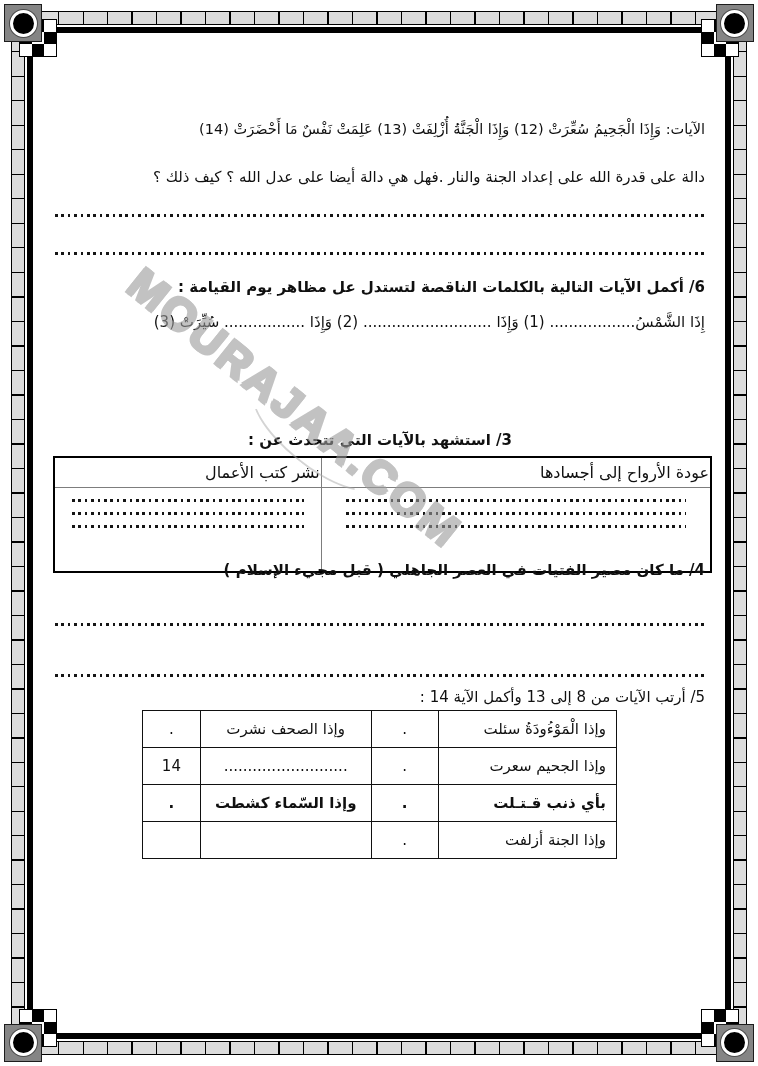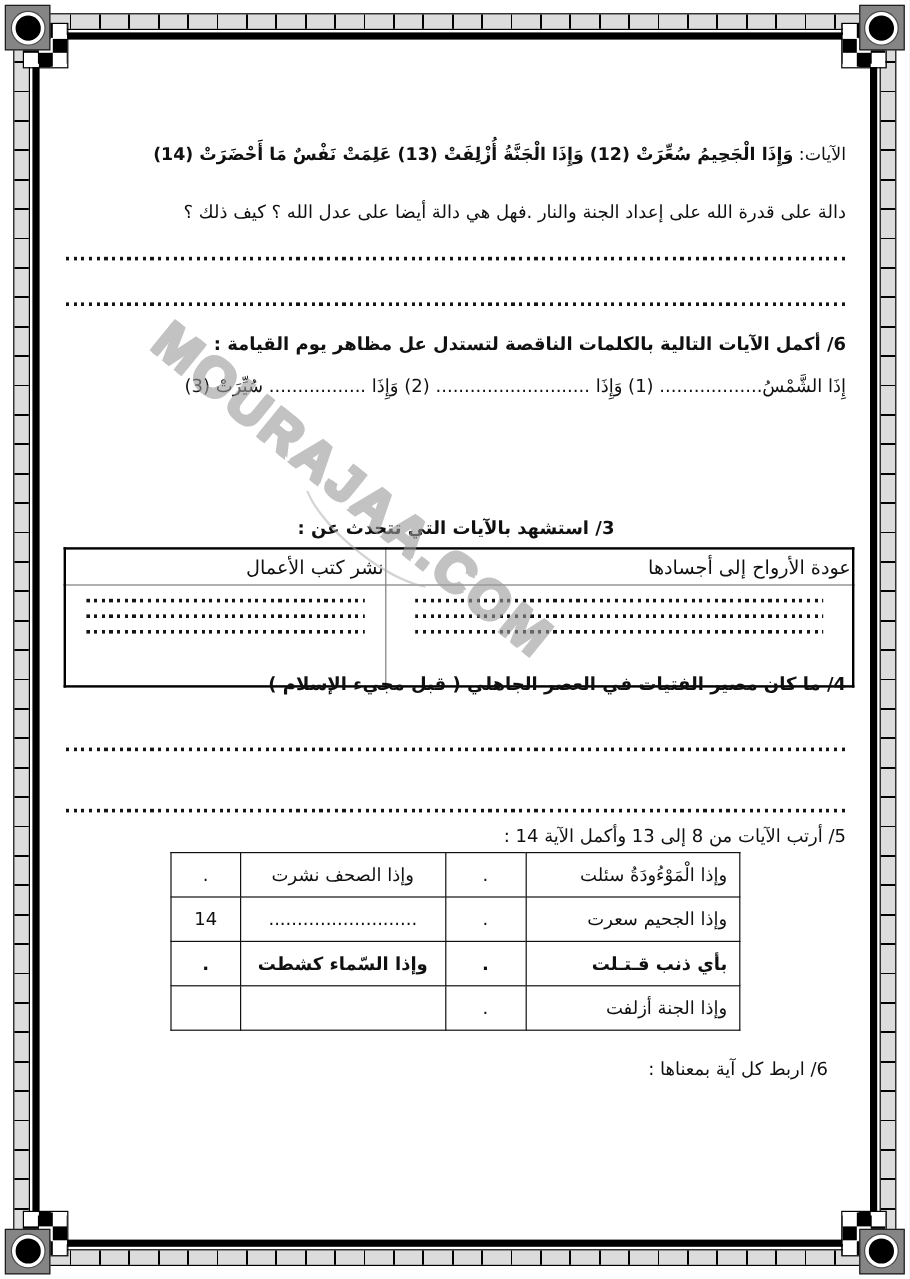--- a/index.html
+++ b/index.html
@@ -23,21 +23,21 @@
   
   .watermark{position:absolute;left:150px;top:258px;z-index:4;transform:rotate(39deg);transform-origin:0 0;
       font-size:45px;font-weight:bold;letter-spacing:3px;color:transparent;opacity:.6;pointer-events:none;
       text-shadow:-1.4px -1.4px 0 #9b9b9b,1.4px -1.4px 0 #9b9b9b,-1.4px 1.4px 0 #9b9b9b,1.4px 1.4px 0 #9b9b9b;
       font-family:"Liberation Sans","DejaVu Sans",sans-serif;white-space:nowrap;}
   .wm-swash{position:absolute;left:238px;top:408px;width:150px;height:54px;border:2px solid transparent;
       border-bottom-color:#ababab;border-radius:50%;transform:rotate(39deg);opacity:.5;z-index:4;pointer-events:none;}
   
   .blk{position:absolute;left:55px;right:53px;direction:rtl;text-align:right;
        font-size:15px;line-height:1.55;z-index:3;}
-  .bold{font-weight:bold;}
+  .bold{font-weight:normal;}
   .title{top:68px;font-size:21px;font-weight:bold;}
   .verse-line{top:118px;font-size:14.5px;}
   .intro-q{top:166px;}
   .dotline{position:absolute;left:55px;right:53px;height:3px;z-index:3;
       background:repeating-linear-gradient(90deg,#151515 0 2.6px,transparent 2.6px 6.4px);}
   .dl{height:3px;background:repeating-linear-gradient(90deg,#151515 0 2.6px,transparent 2.6px 6.4px);
       width:88%;margin:10px auto 0 auto;}
   .d1{top:214px;} .d2{top:252px;} .d3{top:623px;} .d4{top:674px;}
   .q2h{top:276px;font-weight:bold;}
   .q2l1{top:311px;} .q2l2{top:351px;} .q2l3{top:391px;}
@@ -163,15 +163,14 @@
     </tr>
     <tr>
       <td class="verse">وإذا الجنة أزلفت</td>
       <td class="mid">.</td>
       <td class="ans"></td>
       <td class="num"></td>
     </tr>
   </tbody>
     </table>
 
-  <div class="blk q6h">6/ اربط كل آية بمعناها :</div>
 
 </div>
 
 </body></html>

